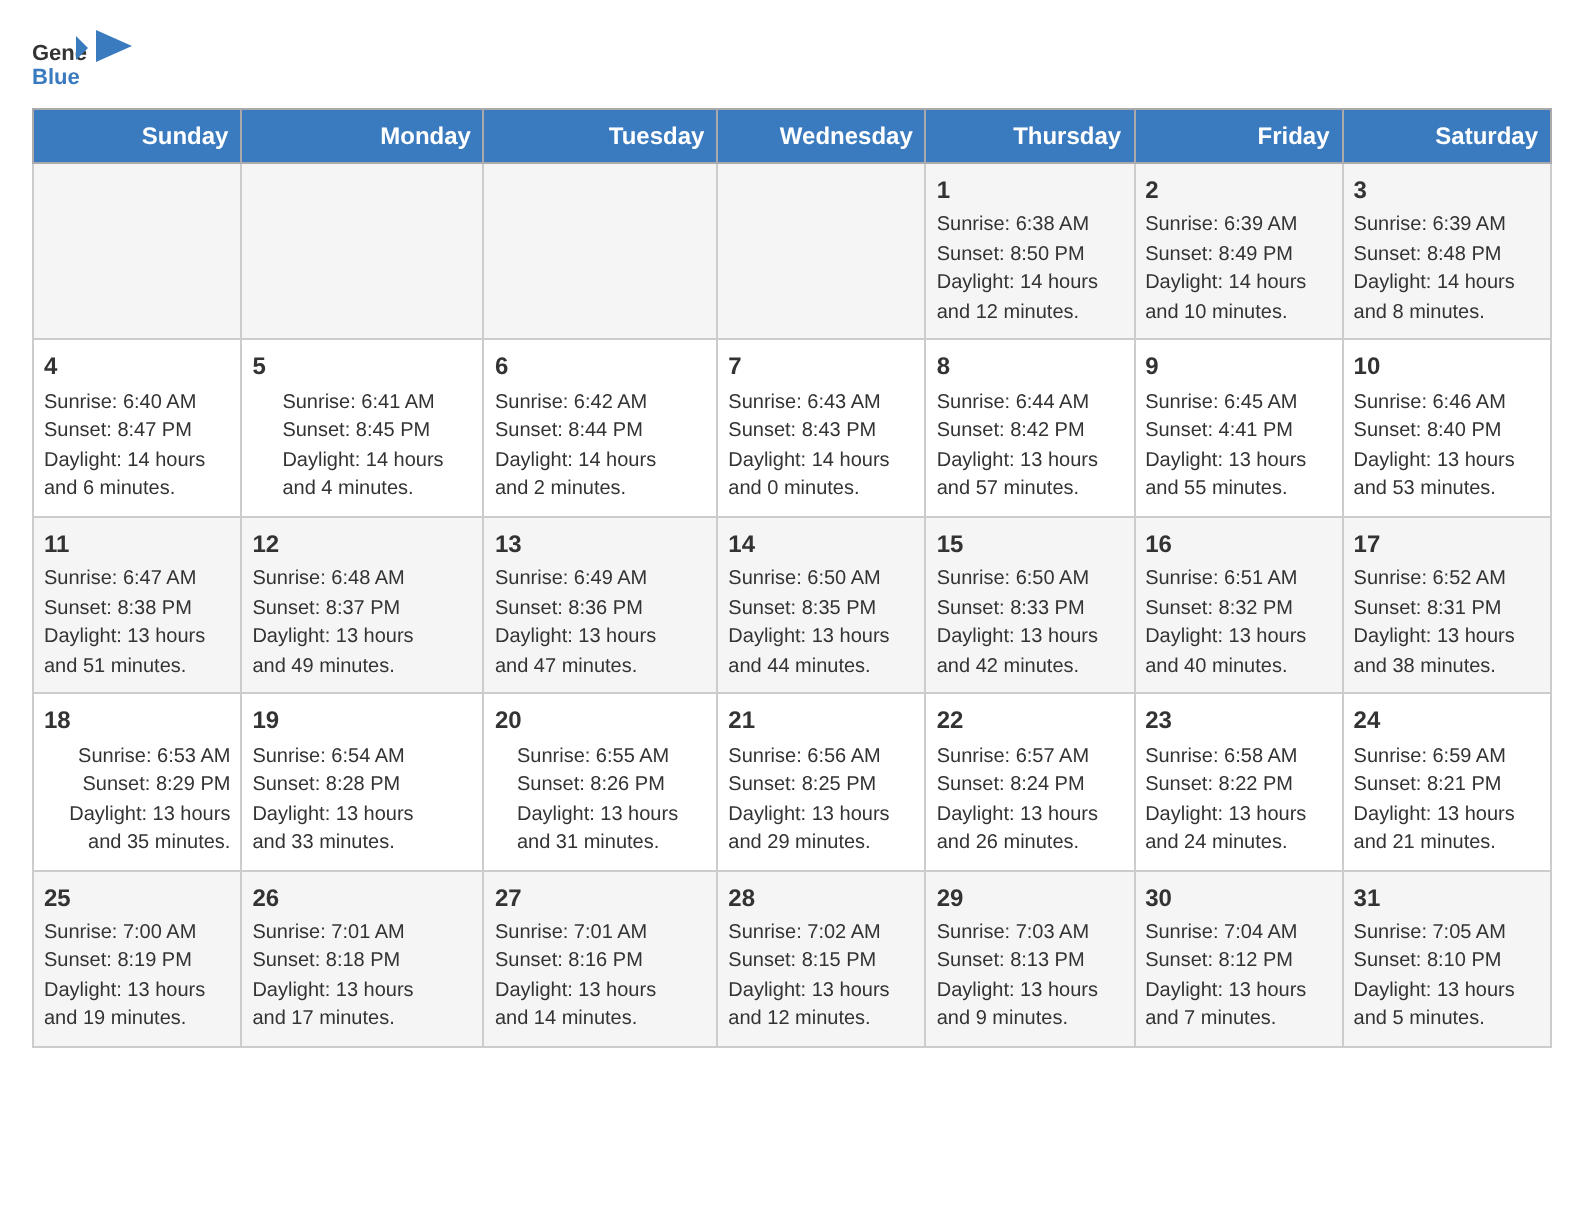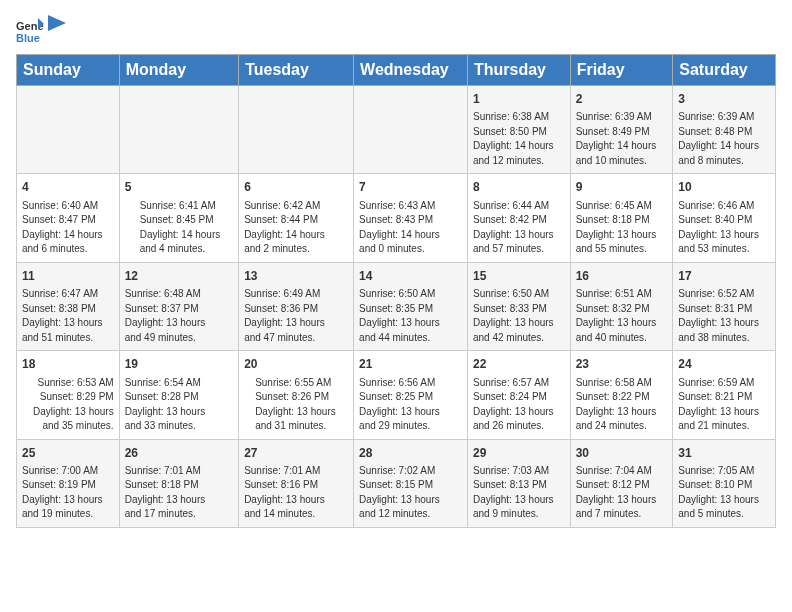--- a/index.html
+++ b/index.html
@@ -40,23 +40,23 @@
       margin-top: 2px;
     }
     table {
       width: 100%;
       border-collapse: collapse;
       font-size: 10.5px;
     }
     thead tr th {
       background-color: #3a7abf;
       color: #fff;
-      text-align: left;
+      text-align: right;
       padding: 6px 6px;
-      font-size: 16px;
+      font-size: 12px;
       font-weight: bold;
       border: 1px solid #aaa;
     }
     tbody tr td {
       vertical-align: top;
       padding: 5px 5px;
       border: 1px solid #ccc;
       min-height: 80px;
       color: #333;
       line-height: 1.45;
@@ -177,21 +177,21 @@
         <td>
           <span class="day-number">8</span>
           <div class="day-info" style="white-space: pre-line;">Sunrise: 6:44 AM
 Sunset: 8:42 PM
 Daylight: 13 hours
 and 57 minutes.</div>
         </td>
         <td>
           <span class="day-number">9</span>
           <div class="day-info" style="white-space: pre-line;">Sunrise: 6:45 AM
-Sunset: 8:18 PM
+Sunset: 4:41 PM
 Daylight: 13 hours
 and 55 minutes.</div>
         </td>
         <td>
           <span class="day-number">10</span>
           <div class="day-info" style="white-space: pre-line;">Sunrise: 6:46 AM
 Sunset: 8:40 PM
 Daylight: 13 hours
 and 53 minutes.</div>
         </td>

